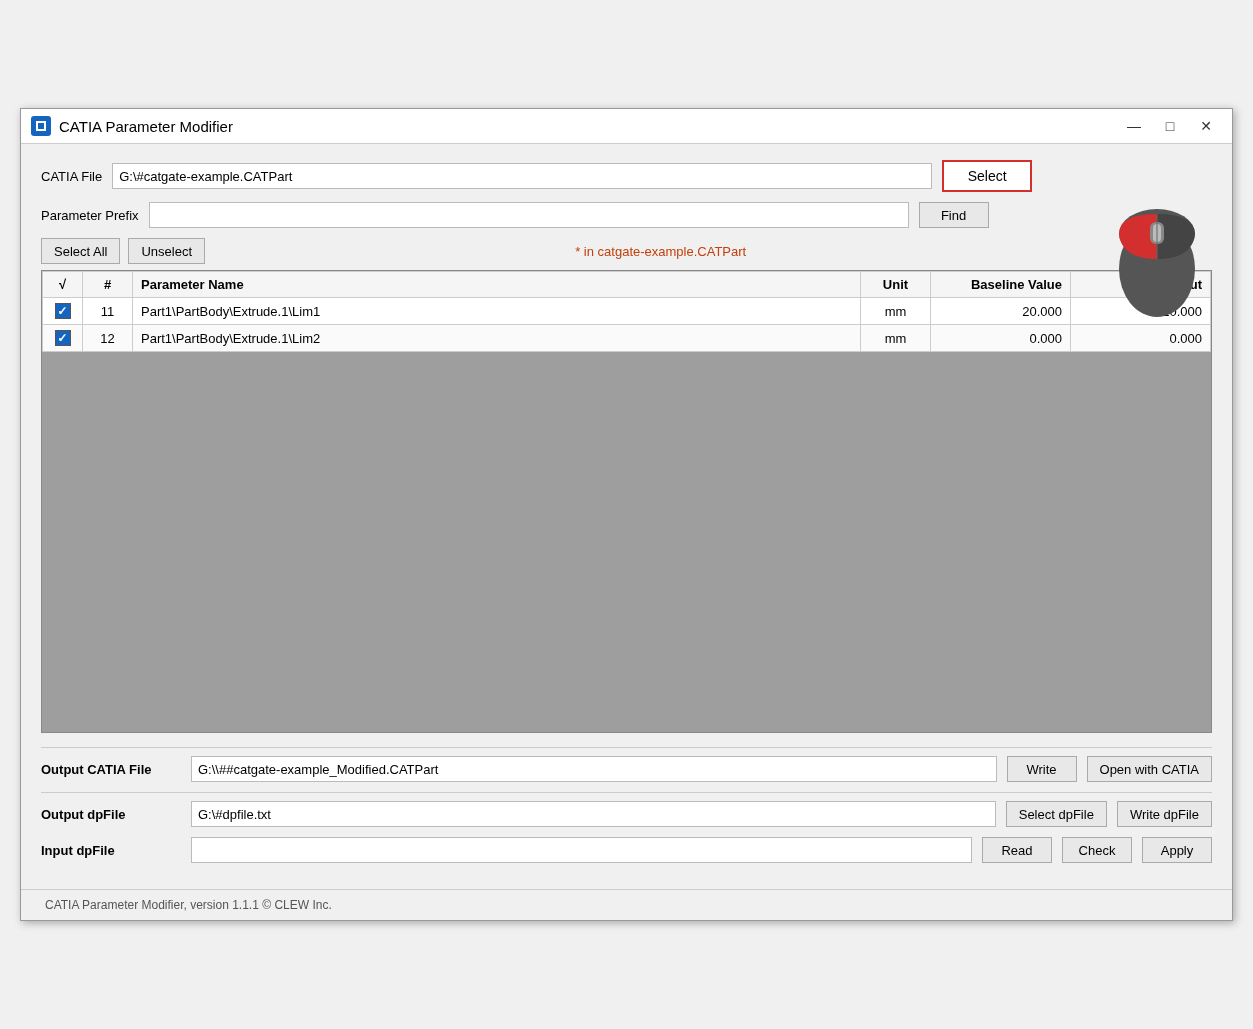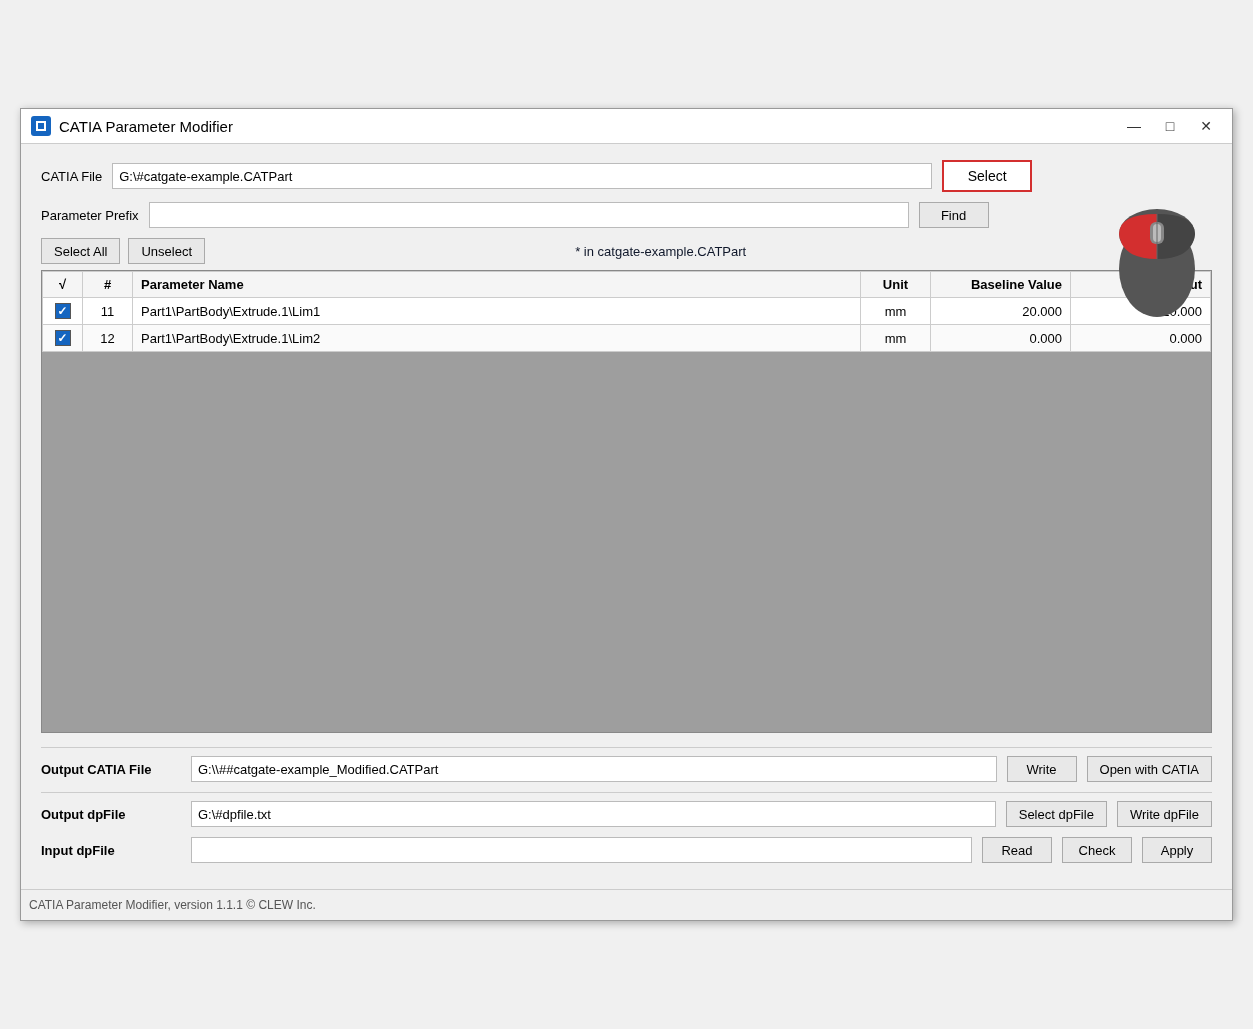--- a/index.html
+++ b/index.html
@@ -104,21 +104,21 @@
       display: flex;
       align-items: center;
       gap: 8px;
       margin-bottom: 6px;
       position: relative;
     }
     .center-text {
       position: absolute;
       left: 50%;
       transform: translateX(-30%);
-      color: #0f172a;
+      color: #c2410c;
       font-size: 13px;
     }
 
     .table-container {
       border: 1px solid #888;
       background: #9e9e9e;
       margin-bottom: 14px;
     }
     table {
       width: 100%;
@@ -163,21 +163,21 @@
     }
 
     .section-row {
       display: flex;
       align-items: center;
       gap: 10px;
       margin-bottom: 10px;
     }
 
     .footer {
-      padding: 8px 8px;
+      padding: 8px 24px;
       font-size: 12px;
       color: #555;
       border-top: 1px solid #ccc;
       background: #f0f0f0;
     }
 
     .param-section {
       position: relative;
     }
   </style>

